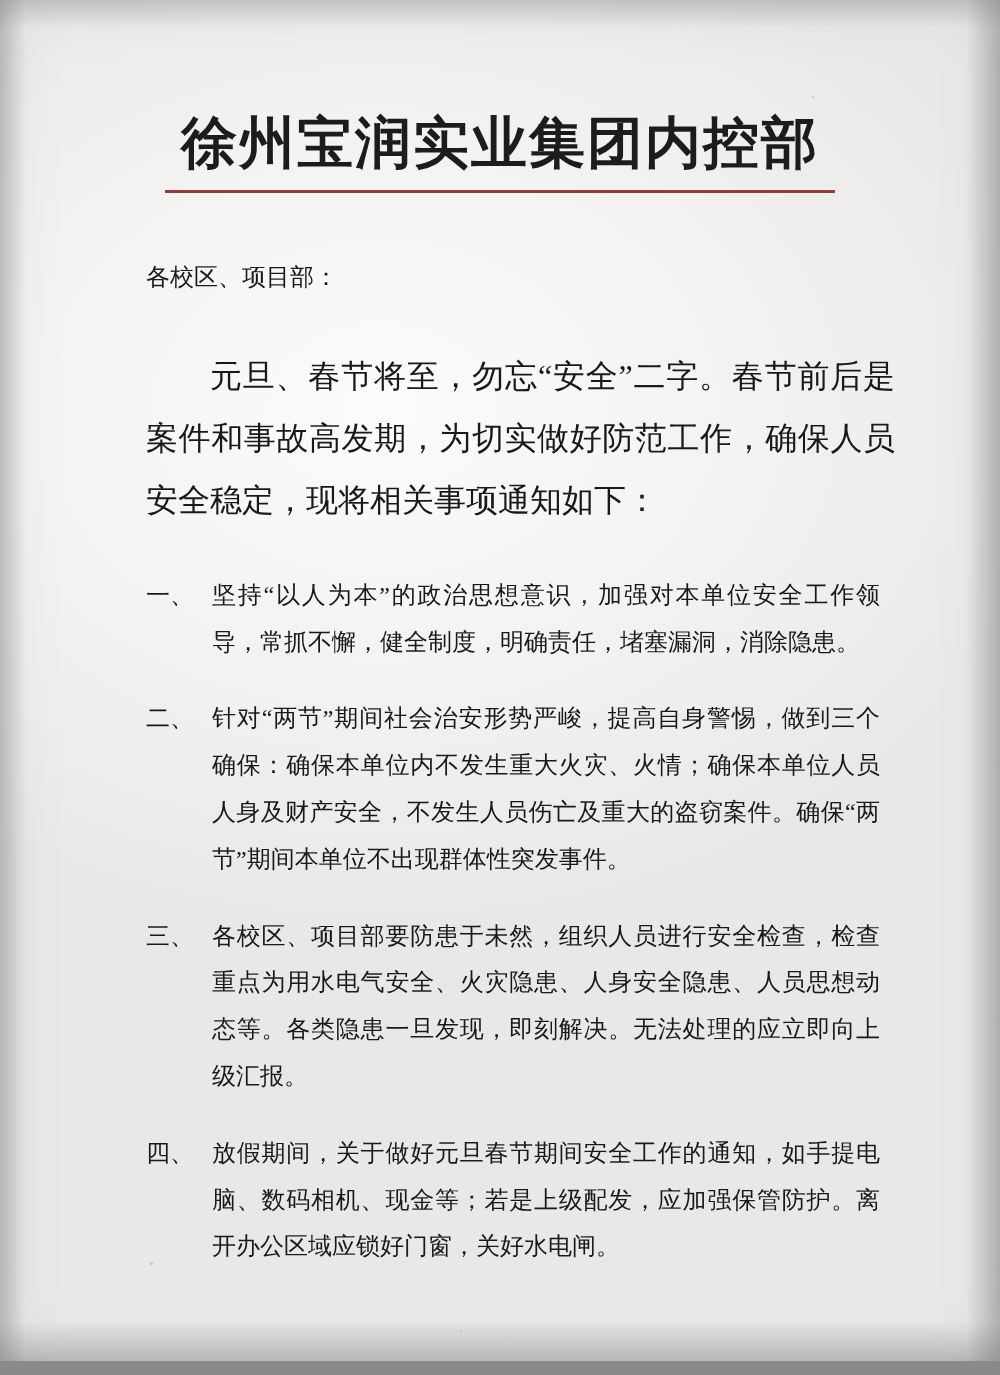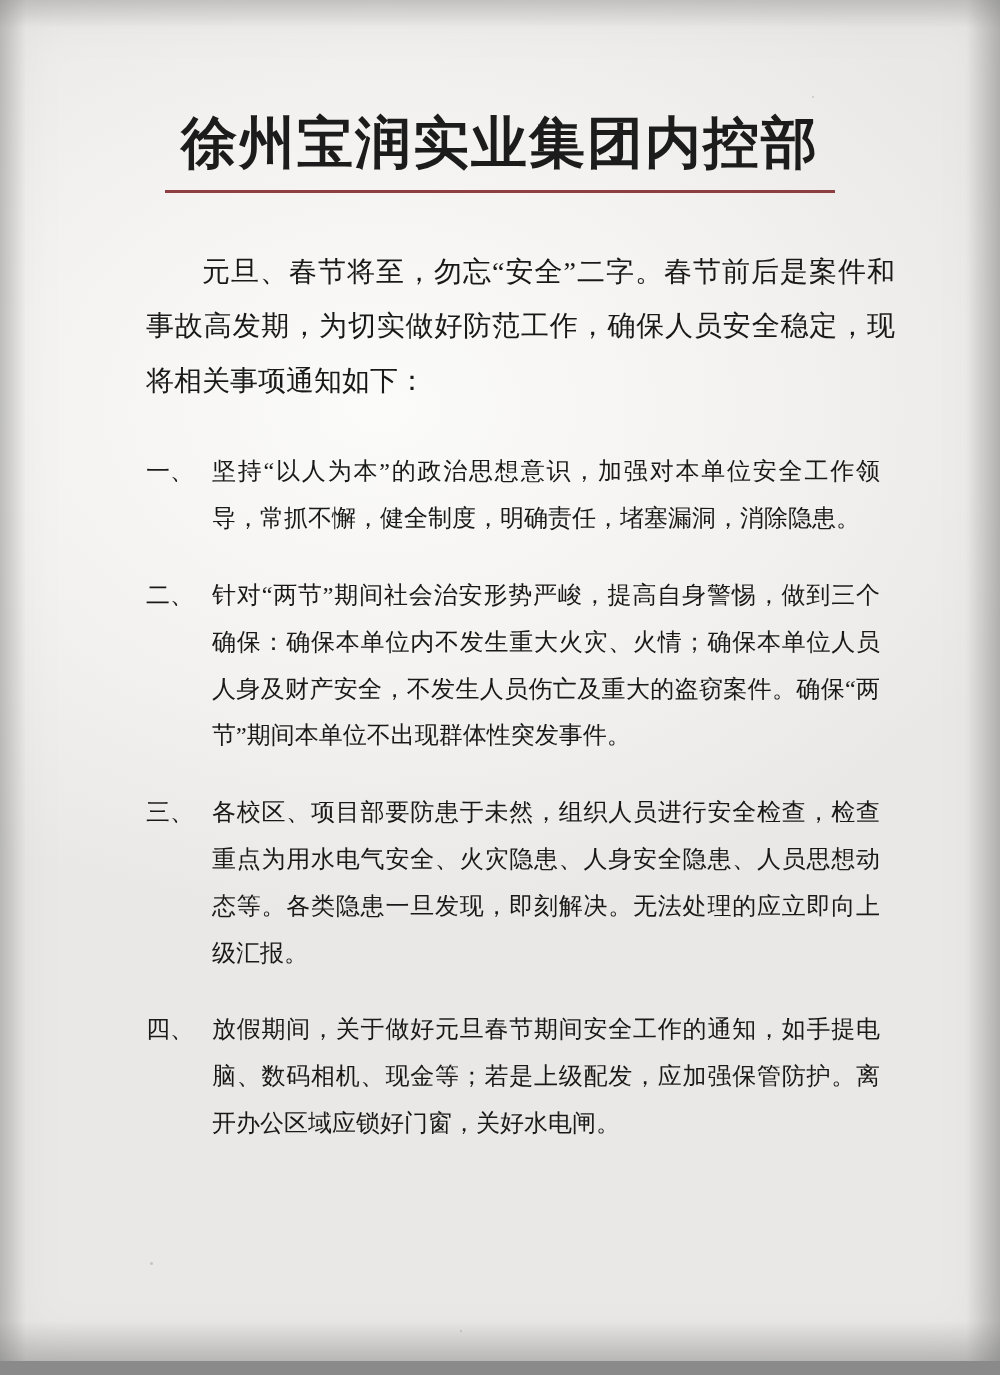--- a/index.html
+++ b/index.html
@@ -85,21 +85,21 @@
     margin-top: 68px;
     margin-left: 86px;
     font-size: 24px;
     color: #191919;
   }
 
   .para {
     margin-top: 52px;
     margin-left: 86px;
     margin-right: 45px;
-    font-size: 28px;
+    font-size: 32px;
     line-height: 1.95;
     color: #191919;
     text-indent: 2em;
     text-align: justify;
   }
 
   .items {
     margin-top: 40px;
     margin-left: 86px;
     margin-right: 60px;
@@ -137,20 +137,21 @@
   <div class="speck" style="left:150px;top:1262px;width:3px;height:3px;"></div>
   <div class="speck" style="left:812px;top:96px;width:2px;height:2px;"></div>
   <div class="speck" style="left:460px;top:1330px;width:2px;height:2px;"></div>
 
   <div class="content">
 
     <div class="letterhead">徐州宝润实业集团内控部</div>
     <div class="rule"></div>
 
 
+    <div class="salutation">各校区、项目部：</div>
 
     <div class="para">元旦、春节将至，勿忘“安全”二字。春节前后是案件和事故高发期，为切实做好防范工作，确保人员安全稳定，现将相关事项通知如下：</div>
 
     <div class="items">
 
       <div class="item">
         <div class="item-num">一、</div>
         <div class="item-text">坚持“以人为本”的政治思想意识，加强对本单位安全工作领导，常抓不懈，健全制度，明确责任，堵塞漏洞，消除隐患。</div>
       </div>
 

